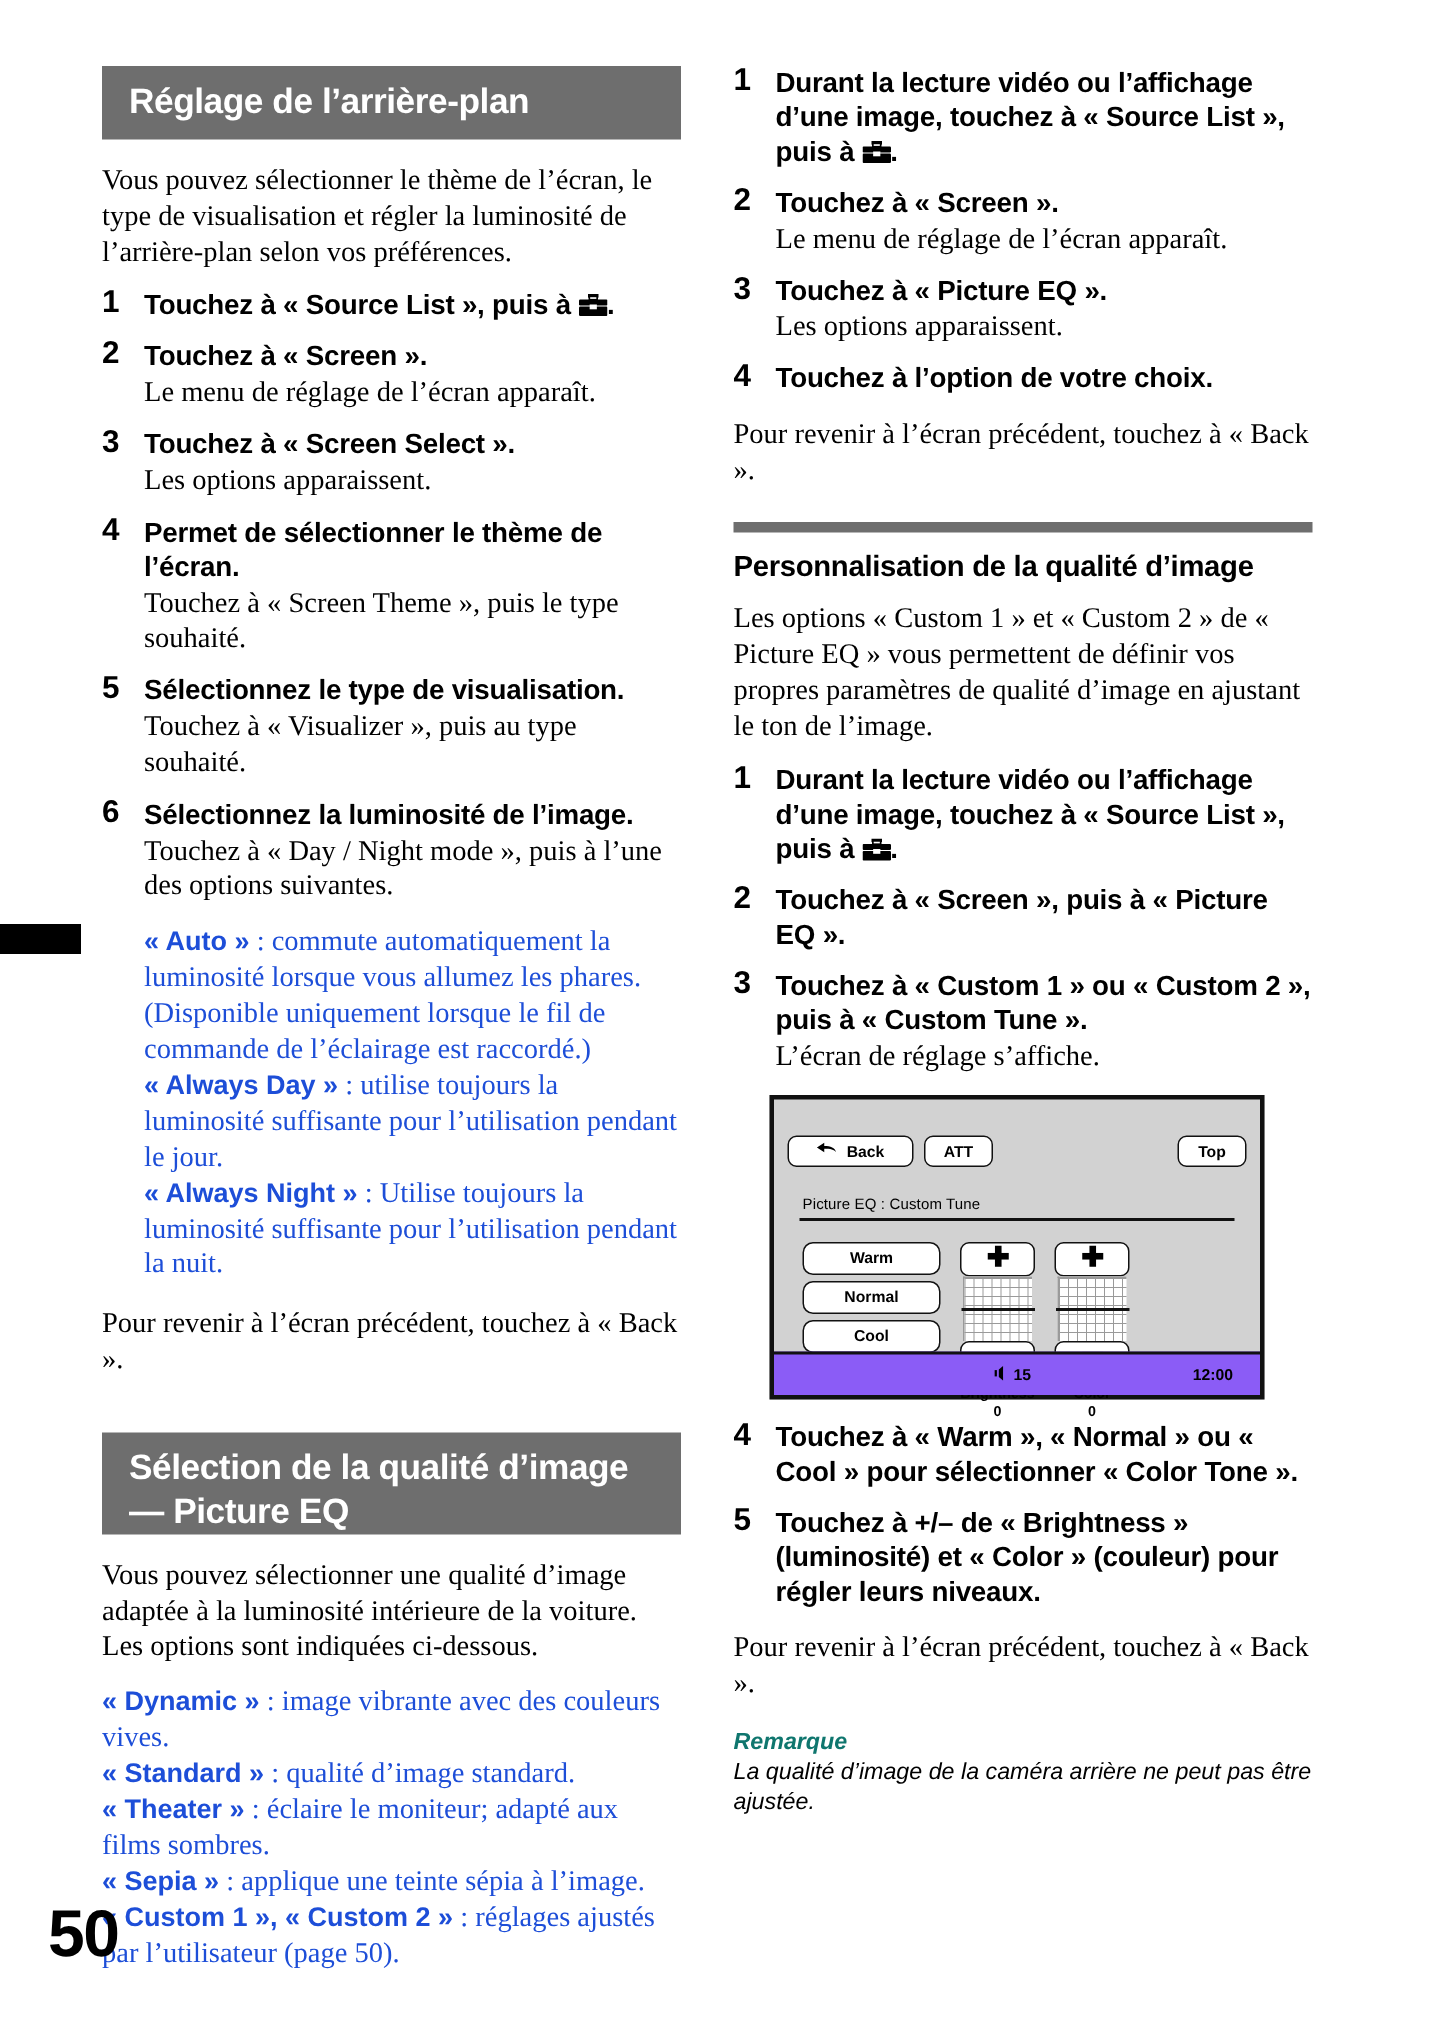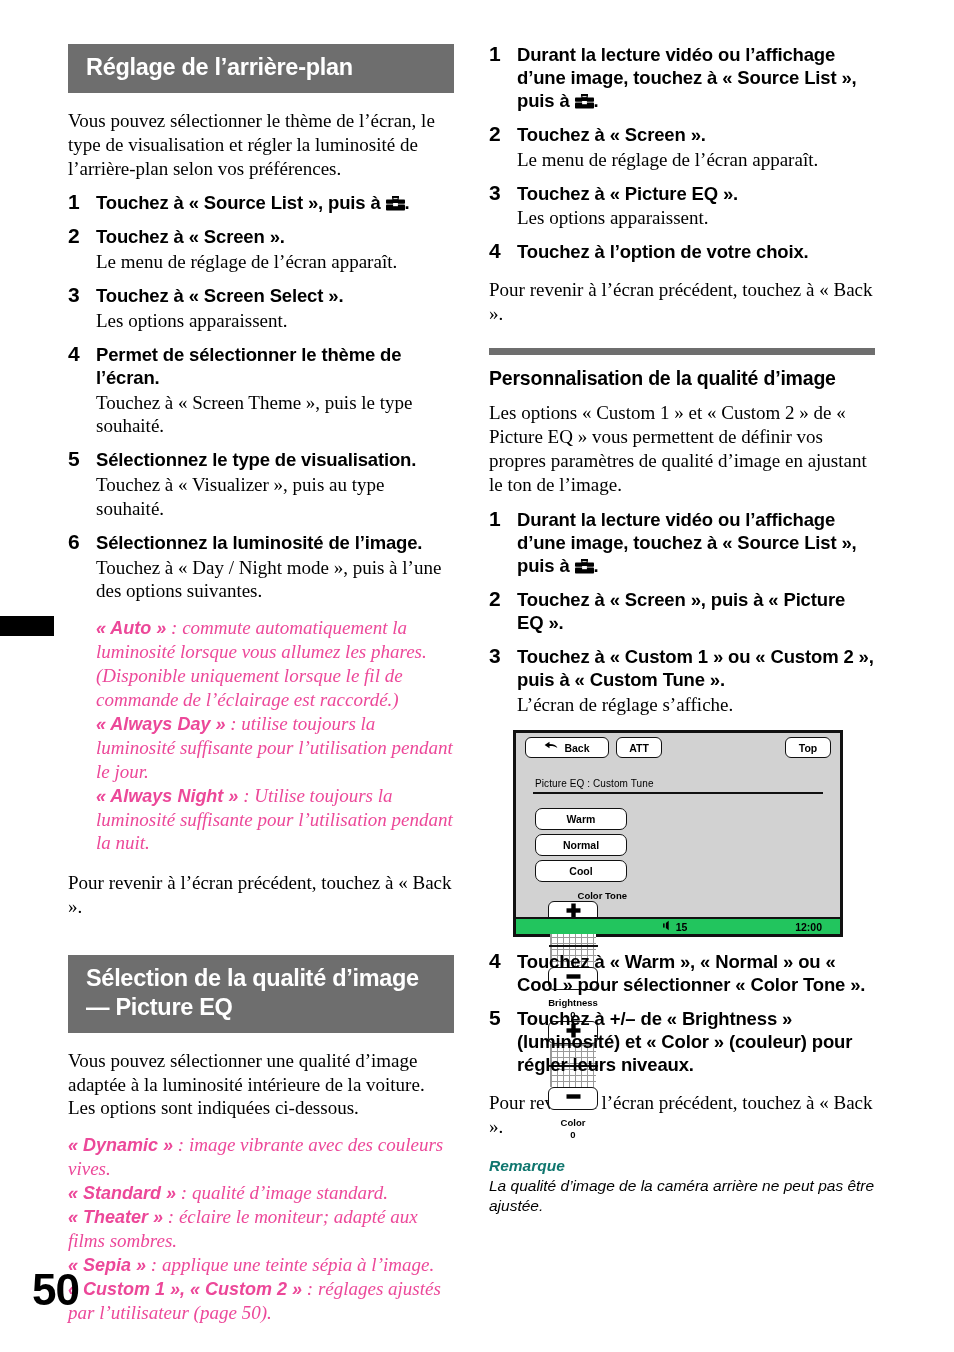--- a/index.html
+++ b/index.html
@@ -53,21 +53,21 @@
     background: #6e6e6e;
     color: #ffffff;
     font-family: "Liberation Sans", sans-serif;
     font-weight: bold;
     font-size: 23.5px;
     line-height: 1.22;
     padding: 9px 16px 11px 18px;
     letter-spacing: -0.3px;
     margin-bottom: 16px;
   }
-  .band.two-line { padding-bottom: 11px; }
+  .band.two-line { padding-bottom: 1px; }
 
   
   .rule {
     height: 7px;
     background: #6e6e6e;
     margin-top: 22px;
     margin-bottom: 11px;
   }
   .subhead {
     font-family: "Liberation Sans", sans-serif;
@@ -119,23 +119,22 @@
   }
 
   
   .options {
     margin: 13px 0 0 0;
   }
   .options.indented { padding-left: 28px; }
   .optline {
     font-size: 19px;
     line-height: 1.26;
-    color: #ec4899;
+    color: #1d4ed8;
     margin-bottom: 0px;
-    font-style: italic;
   }
   .optline b {
     font-family: "Liberation Sans", sans-serif;
     font-size: 18px;
     font-weight: bold;
   }
 
   
   .tool-ico {
     display: inline-block;
@@ -169,21 +168,21 @@
     margin: 14px 0 14px 24px;
     width: 330px;
     border: 3px solid #111;
     background: #d2d2d2;
     box-sizing: border-box;
     position: relative;
   }
   .fig-inner {
     position: relative;
     height: 168px;
-    padding: 4px 9px 0 9px;
+    padding: 24px 9px 0 9px;
     box-sizing: border-box;
   }
   .fig-topbar {
     display: flex;
     align-items: center;
     position: relative;
     height: 21px;
   }
   .btn {
     border: 1.6px solid #111;
@@ -217,21 +216,20 @@
     height: 1.6px;
     background: #111;
     margin: 3px 8px 0 8px;
   }
 
   .fig-controls {
     display: flex;
     align-items: flex-start;
     margin-top: 14px;
     padding-left: 10px;
-    flex-direction: column;
   }
 
   .tone-col { width: 92px; }
   .tone-btn {
     border: 1.6px solid #111;
     border-radius: 7px;
     background: #fff;
     height: 22px;
     display: flex;
     align-items: center;
@@ -303,27 +301,26 @@
     text-align: center;
     font-family: "Liberation Sans", sans-serif;
     font-weight: bold;
     font-size: 9.5px;
     color: #000;
     line-height: 1.25;
   }
 
   .fig-statusbar {
     border-top: 2.5px solid #111;
-    background: #22c55e;
-    height: 17px;
+    background: #8b5cf6;
+    height: 29px;
     display: flex;
     align-items: center;
     position: relative;
     box-sizing: border-box;
-    margin-top: 16px;
   }
   .vol {
     position: absolute;
     left: 50%;
     transform: translateX(-62%);
     display: flex;
     align-items: center;
     gap: 2px;
     font-family: "Liberation Sans", sans-serif;
     font-weight: bold;

